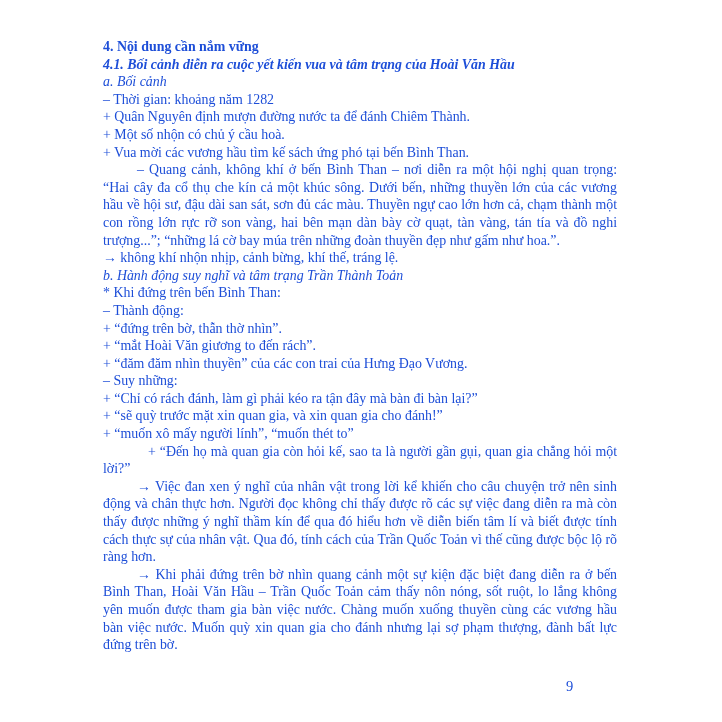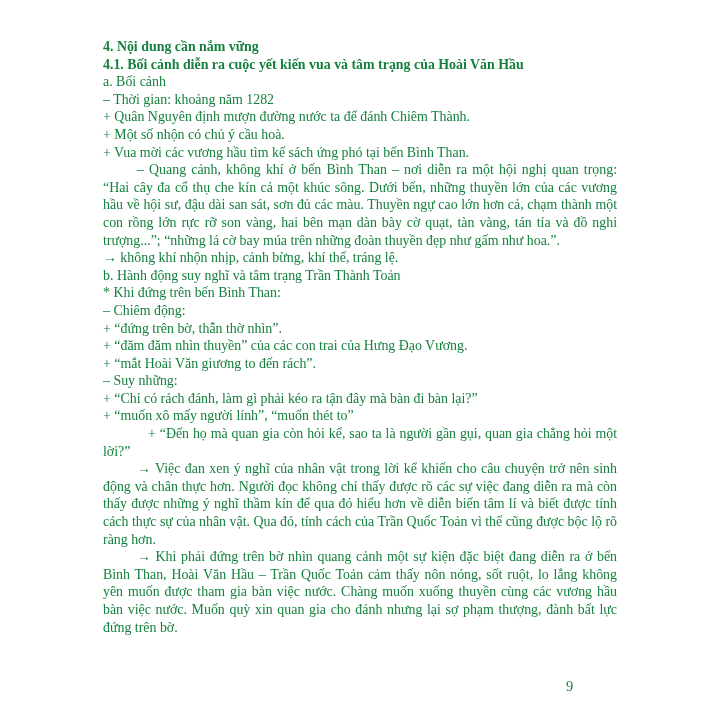--- a/index.html
+++ b/index.html
@@ -7,38 +7,38 @@
     padding: 0;
     background: #ffffff;
   }
   .page {
     position: relative;
     width: 722px;
     height: 722px;
     background: #ffffff;
     overflow: hidden;
     font-family: "Liberation Serif", "DejaVu Serif", serif;
-    color: #15803d;
+    color: #1d4ed8;
   }
   .content {
     position: absolute;
     left: 103px;
     top: 38px;
     width: 514px;
     font-size: 13.9px;
     line-height: 17.6px;
   }
   .content p {
     margin: 0;
     padding: 0;
   }
   
   .h1    { font-weight: bold; padding-left: 53px; white-space: nowrap; }
-  .h2    { font-weight: bold; padding-left: 53px; white-space: nowrap; }
-  .h3    { padding-left: 53px; white-space: nowrap; }
+  .h2    { font-weight: bold; font-style: italic; padding-left: 53px; white-space: nowrap; }
+  .h3    { font-style: italic; padding-left: 53px; white-space: nowrap; }
   .dash  { padding-left: 51px; white-space: nowrap; font-family: Liberation Serif, serif; }
   .star  { padding-left: 51px; white-space: nowrap; }
   .plus  { padding-left: 63px; white-space: nowrap; }
   .arrow { padding-left: 31px; white-space: nowrap; }
   
   .para      { text-align: justify; text-indent: 34px; }
   .para-plus { text-align: justify; text-indent: 45px; }
   .page-num {
     position: absolute;
     left: 566px;
@@ -56,25 +56,26 @@
     <p class="h2">4.1. Bối cảnh diễn ra cuộc yết kiến vua và tâm trạng của Hoài Văn Hầu</p>
     <p class="h3">a. Bối cảnh</p>
     <p class="dash">– Thời gian: khoảng năm 1282</p>
     <p class="plus">+ Quân Nguyên định mượn đường nước ta để đánh Chiêm Thành.</p>
     <p class="plus">+ Một số nhộn có chủ ý cầu hoà.</p>
     <p class="plus">+ Vua mời các vương hầu tìm kế sách ứng phó tại bến Bình Than.</p>
     <p class="para">– Quang cảnh, không khí ở bến Bình Than – nơi diễn ra một hội nghị quan trọng: “Hai cây đa cổ thụ che kín cả một khúc sông. Dưới bến, những thuyền lớn của các vương hầu về hội sư, đậu dài san sát, sơn đủ các màu. Thuyền ngự cao lớn hơn cả, chạm thành một con rồng lớn rực rỡ son vàng, hai bên mạn dàn bày cờ quạt, tàn vàng, tán tía và đồ nghi trượng...”; “những lá cờ bay múa trên những đoàn thuyền đẹp như gấm như hoa.”.</p>
     <p class="arrow">→ không khí nhộn nhịp, cảnh bừng, khí thế, tráng lệ.</p>
     <p class="h3">b. Hành động suy nghĩ và tâm trạng Trần Thành Toản</p>
     <p class="star">* Khi đứng trên bến Bình Than:</p>
-    <p class="dash">– Chiêm động:</p>
+    <p class="dash">– Thành động:</p>
     <p class="plus">+ “đứng trên bờ, thẫn thờ nhìn”.</p>
+    <p class="plus">+ “mắt Hoài Văn giương to đến rách”.</p>
     <p class="plus">+ “đăm đăm nhìn thuyền” của các con trai của Hưng Đạo Vương.</p>
-    <p class="plus">+ “mắt Hoài Văn giương to đến rách”.</p>
     <p class="dash">– Suy những:</p>
     <p class="plus">+ “Chỉ có rách đánh, làm gì phải kéo ra tận đây mà bàn đi bàn lại?”</p>
+    <p class="plus">+ “sẽ quỳ trước mặt xin quan gia, và xin quan gia cho đánh!”</p>
     <p class="plus">+ “muốn xô mấy người lính”, “muốn thét to”</p>
     <p class="para-plus">+ “Đến họ mà quan gia còn hỏi kế, sao ta là người gần gụi, quan gia chẳng hỏi một lời?”</p>
     <p class="para">→ Việc đan xen ý nghĩ của nhân vật trong lời kể khiến cho câu chuyện trở nên sinh động và chân thực hơn. Người đọc không chỉ thấy được rõ các sự việc đang diễn ra mà còn thấy được những ý nghĩ thầm kín để qua đó hiểu hơn về diễn biến tâm lí và biết được tính cách thực sự của nhân vật. Qua đó, tính cách của Trần Quốc Toản vì thế cũng được bộc lộ rõ ràng hơn.</p>
     <p class="para">→ Khi phải đứng trên bờ nhìn quang cảnh một sự kiện đặc biệt đang diễn ra ở bến Bình Than, Hoài Văn Hầu – Trần Quốc Toản cảm thấy nôn nóng, sốt ruột, lo lắng không yên muốn được tham gia bàn việc nước. Chàng muốn xuống thuyền cùng các vương hầu bàn việc nước. Muốn quỳ xin quan gia cho đánh nhưng lại sợ phạm thượng, đành bất lực đứng trên bờ.</p>
   </div>
   <div class="page-num">9</div>
 </div>
 
 </body></html>

